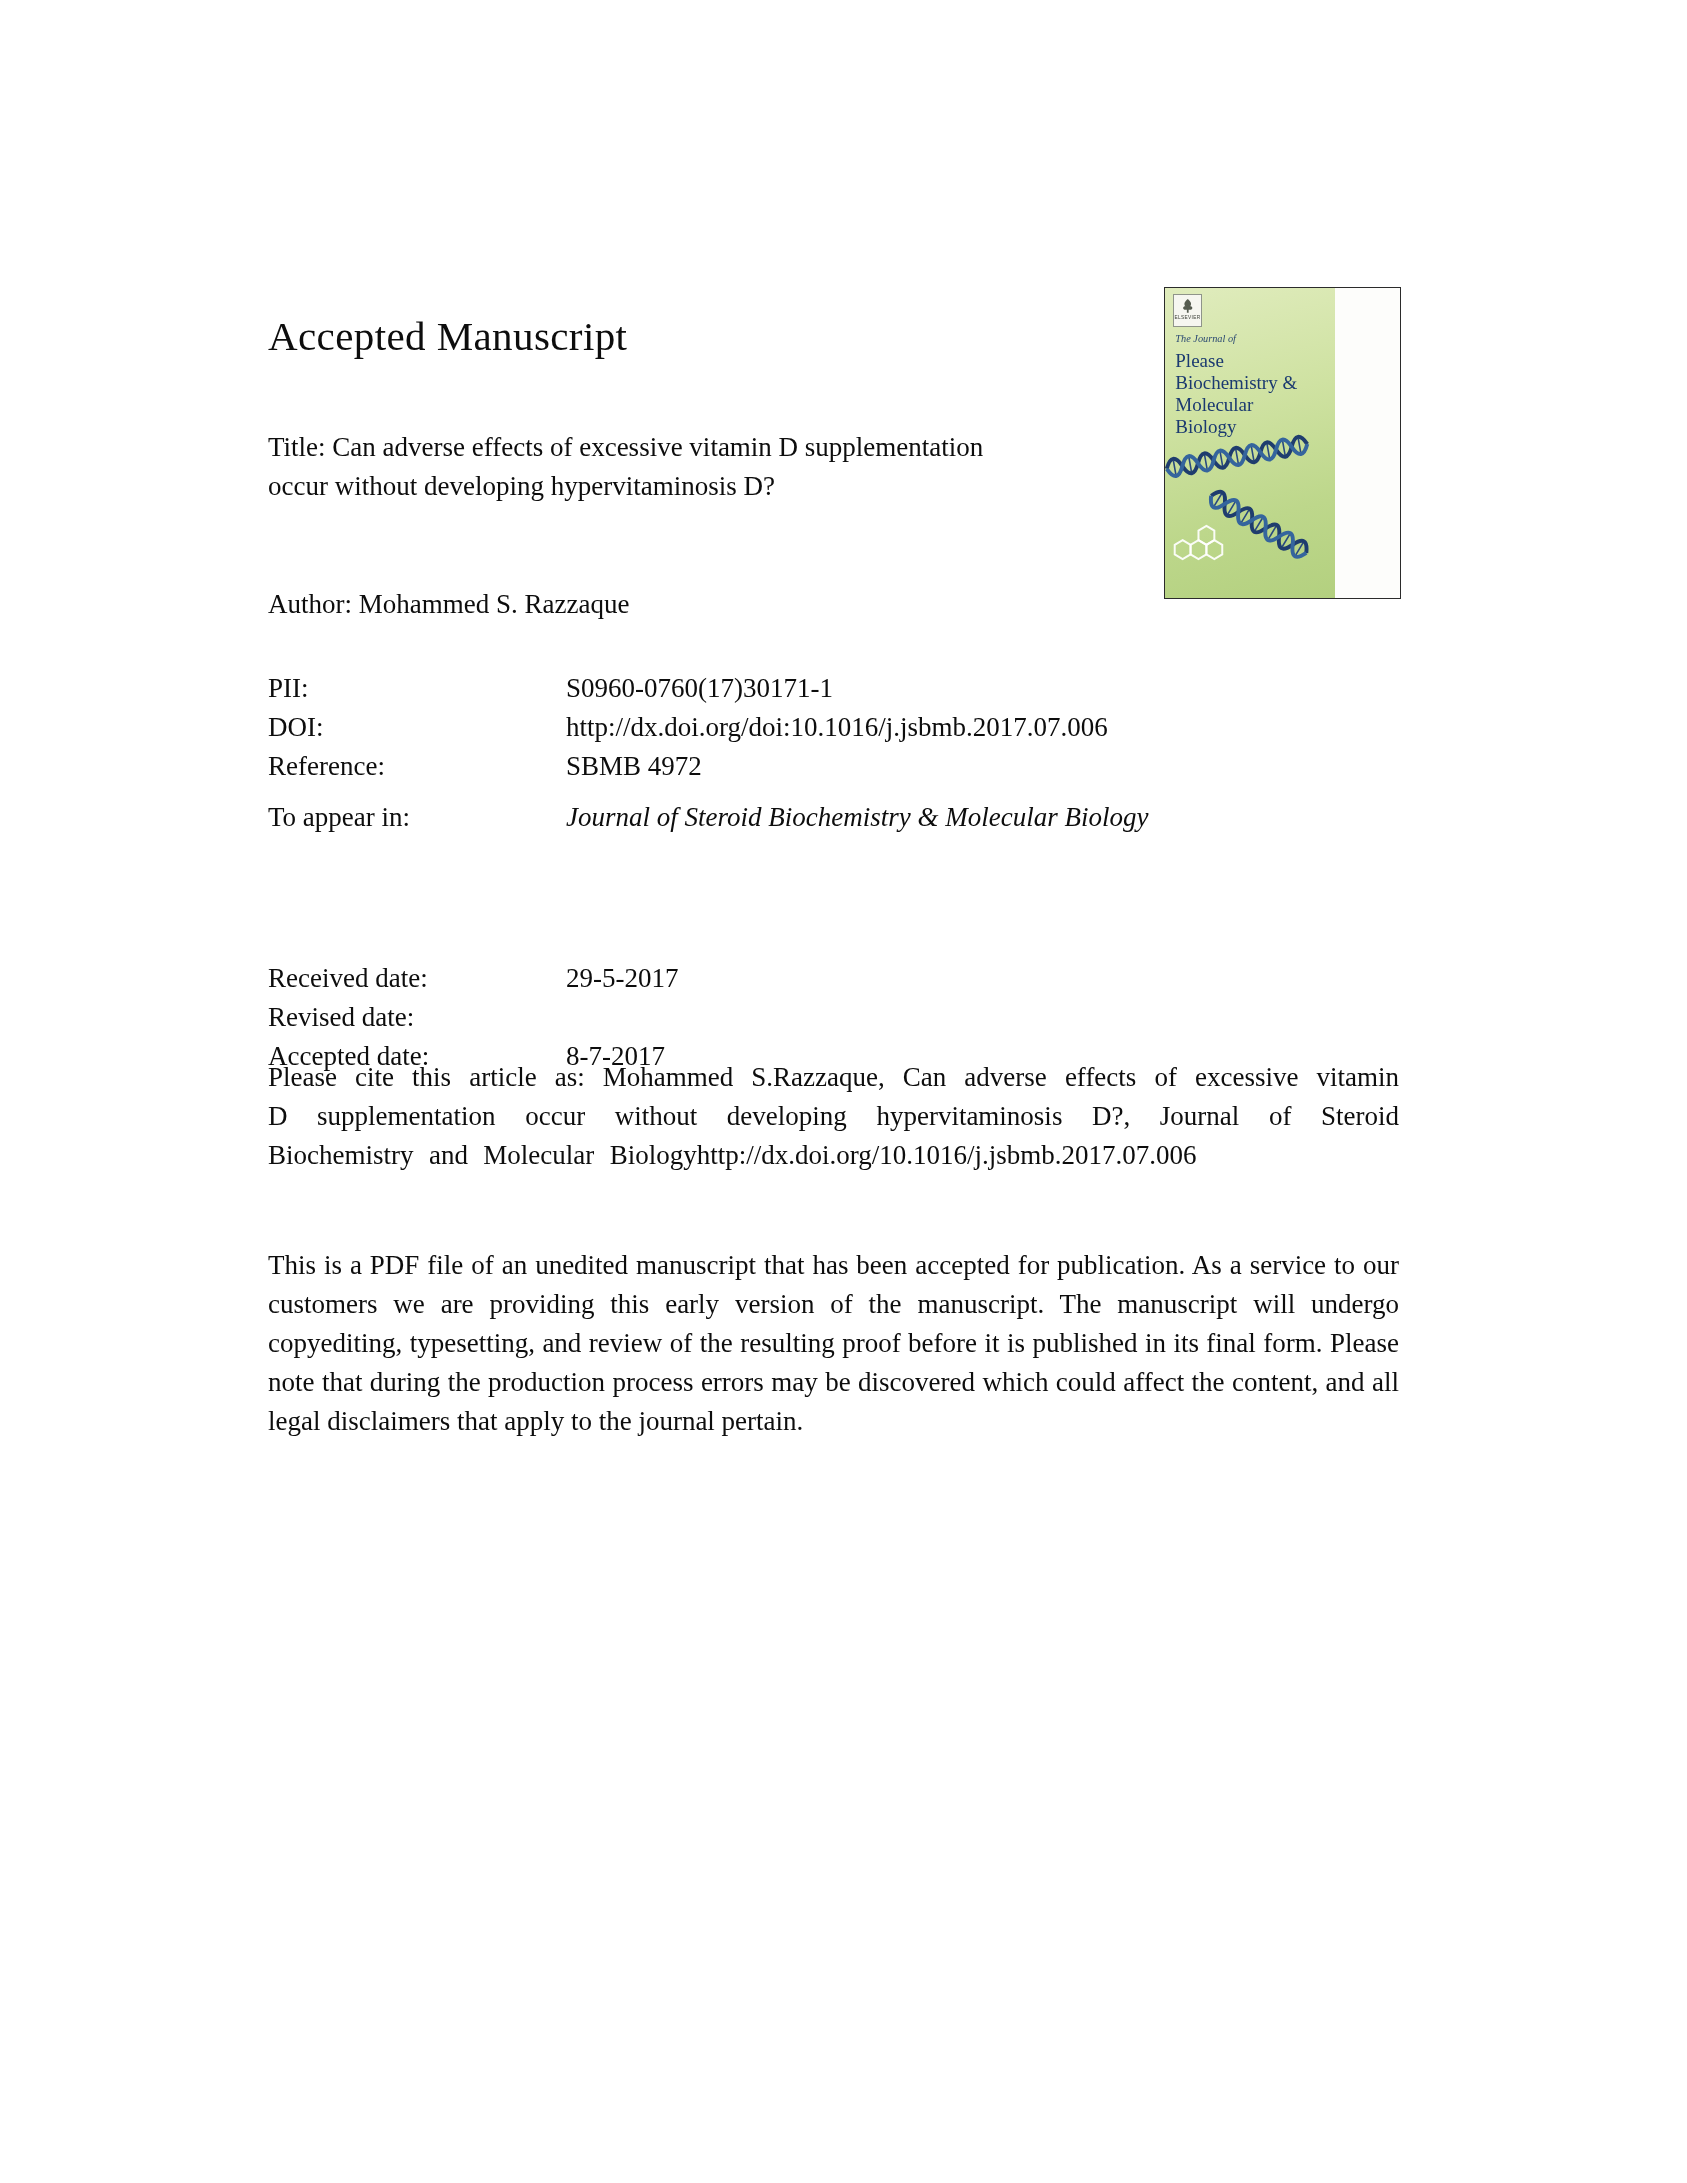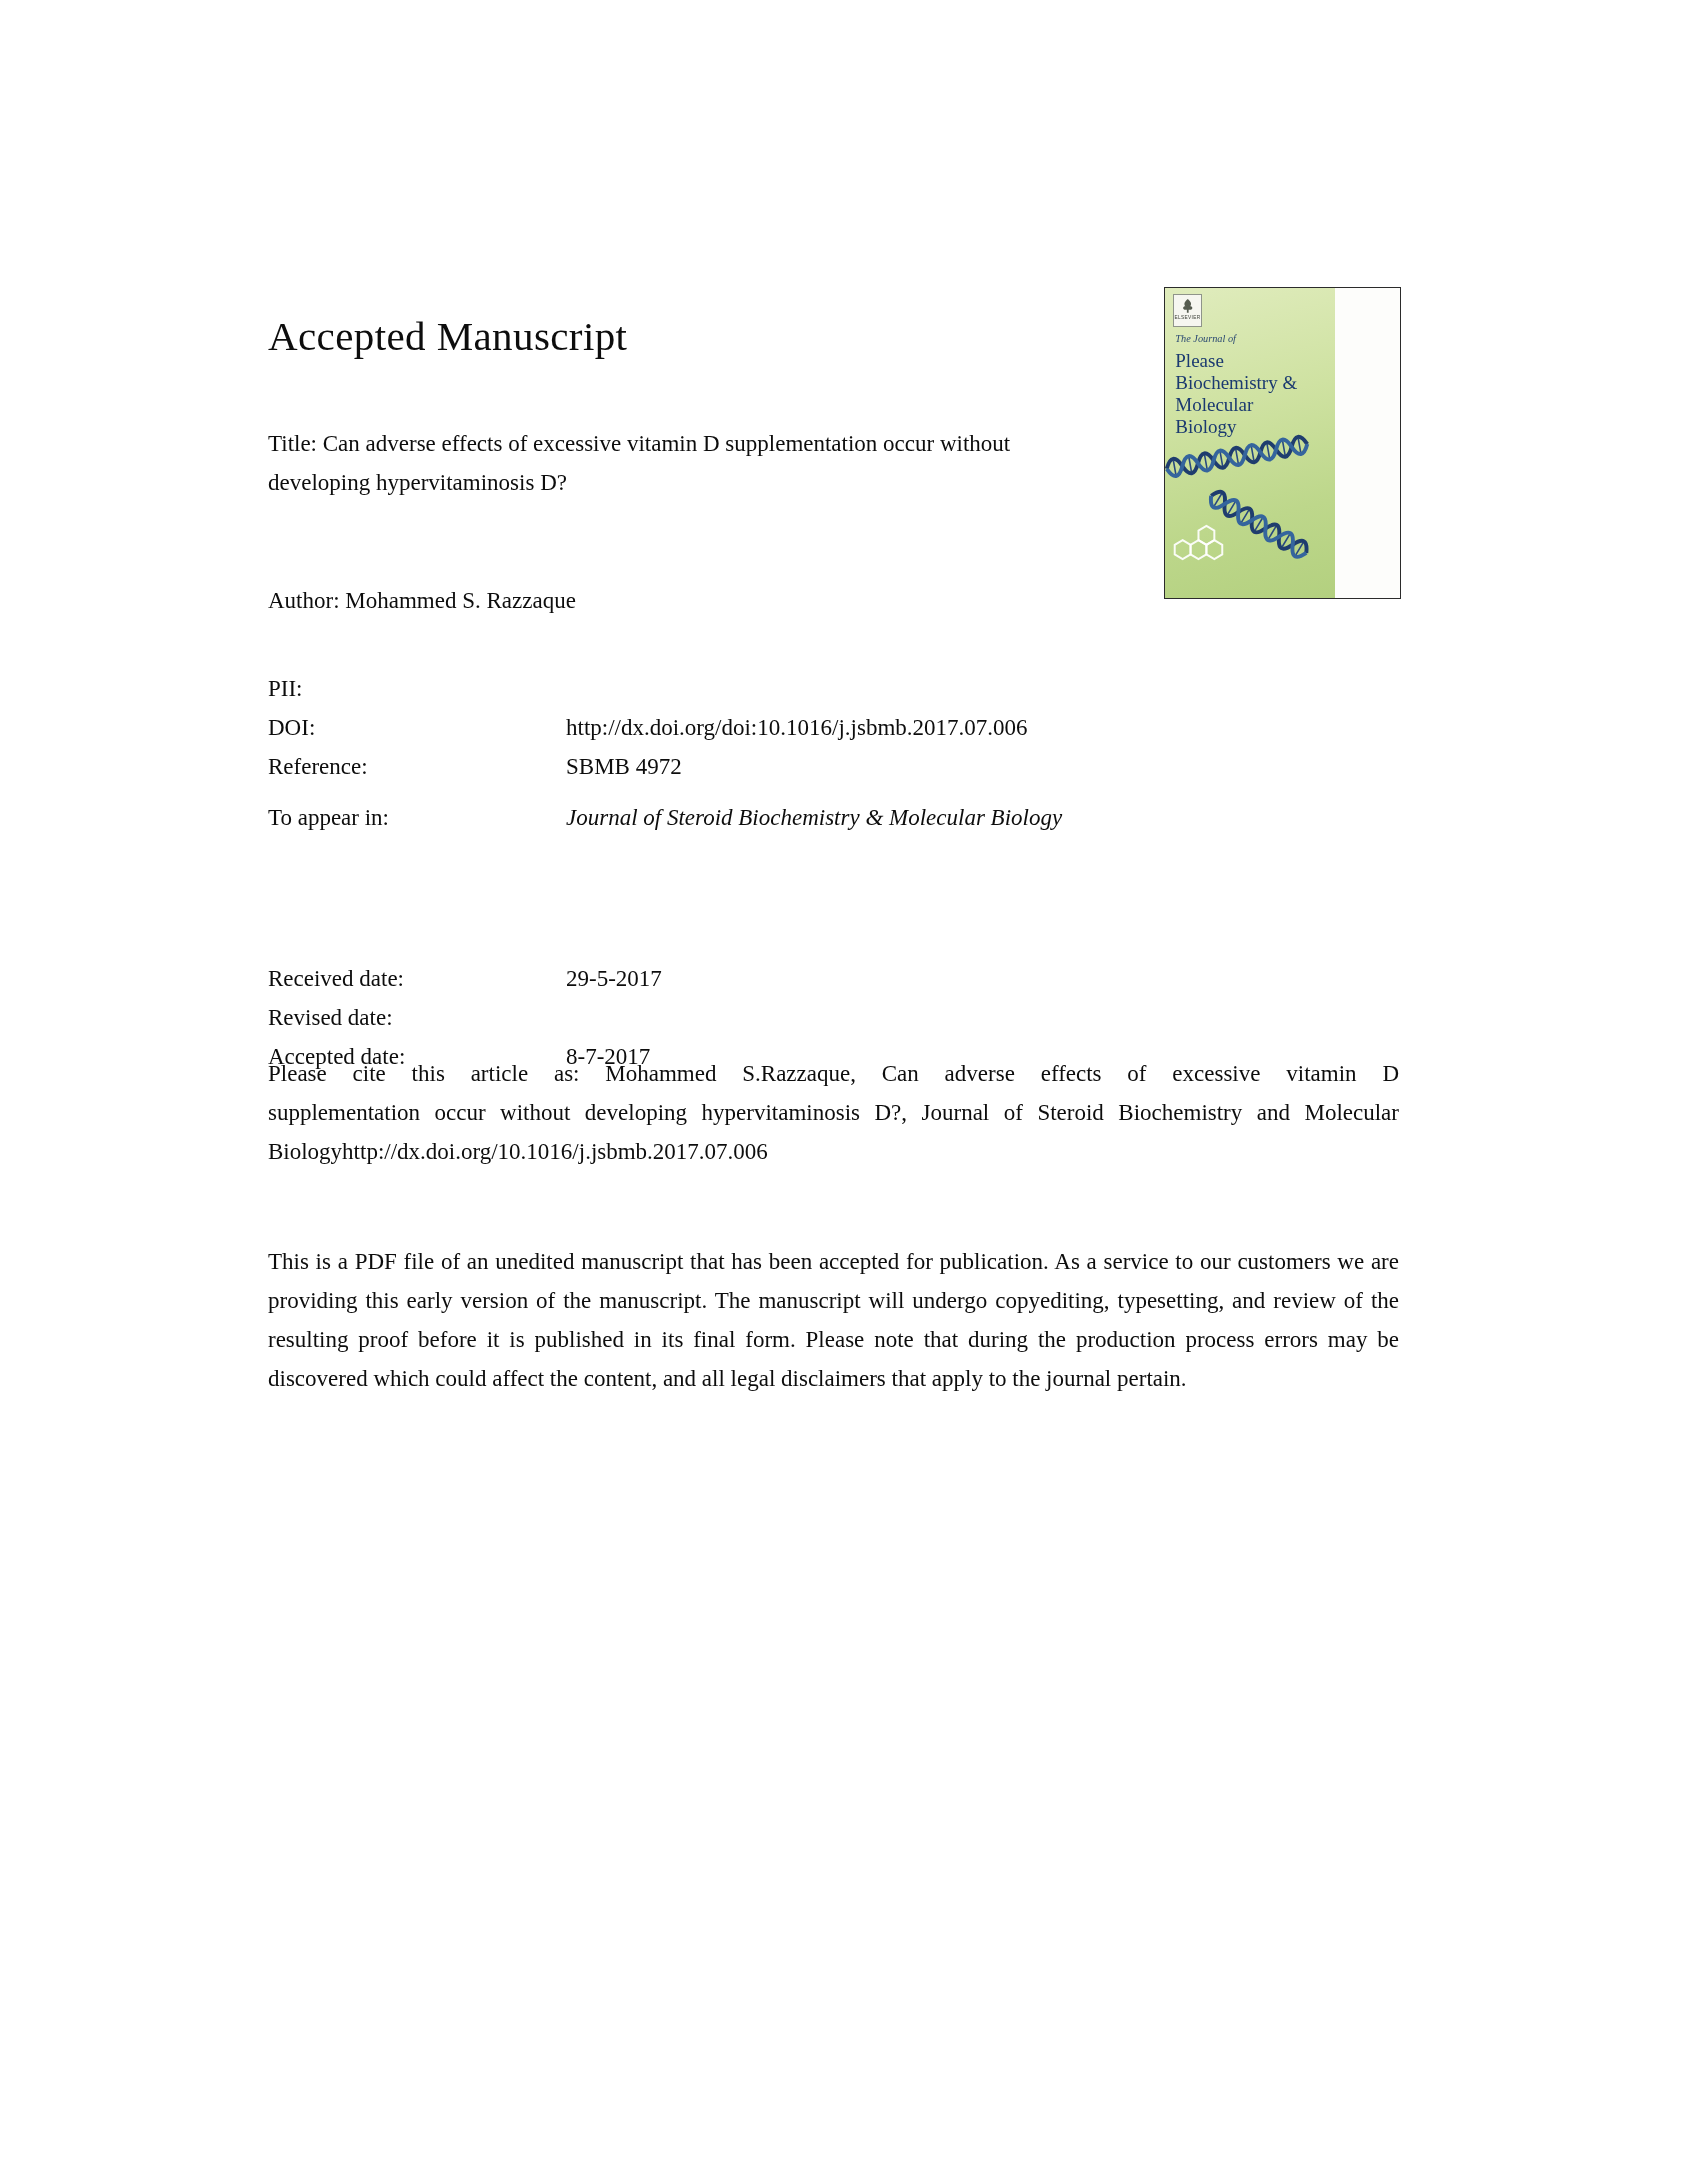--- a/index.html
+++ b/index.html
@@ -5,21 +5,21 @@
   html,body { margin:0; padding:0; background:#ffffff; }
   .page {
     position:relative; width:1687px; height:1910px; background:#ffffff;
     font-family:"Liberation Serif","DejaVu Serif",serif; color:#0d0d0d;
     overflow:hidden;
   }
   .heading {
     position:absolute; left:268px; top:287px;
     font-size:41px; font-weight:400; line-height:1.1; letter-spacing:0.4px;
   }
-  .block { position:absolute; left:268px; font-size:23px; line-height:39px; }
+  .block { position:absolute; left:268px; font-size:27px; line-height:39px; }
   .title-block { top:401px; width:782px; }
   .author-block { top:558px; }
   .meta-block { top:641px; width:1131px;margin-top:28px; }
   .appear-block { top:798px; width:1131px; }
   .dates-block { top:917px; width:1131px;margin-top:42px; }
   .cite-block { top:1031px; width:1131px; text-align:justify; word-spacing:8.7px; }
   .disclaimer-block { top:1219px; width:1131px; text-align:justify; }
   .row { display:flex; }
   .lbl { flex:0 0 298px; width:298px; }
   .val { flex:1 1 auto; }
@@ -100,20 +100,21 @@
     </div>
   </div>
 
   <p class="block title-block">Title: Can adverse effects of excessive vitamin D supplementation occur without developing hypervitaminosis D?</p>
 
   <p class="block author-block">Author: Mohammed S. Razzaque</p>
 
   <div class="block meta-block">
     <div class="row">
       <span class="lbl">PII:</span>
+      <span class="val">S0960-0760(17)30171-1</span>
     </div>
     <div class="row">
       <span class="lbl">DOI:</span>
       <span class="val">http://dx.doi.org/doi:10.1016/j.jsbmb.2017.07.006</span>
     </div>
     <div class="row">
       <span class="lbl">Reference:</span>
       <span class="val">SBMB 4972</span>
     </div>
   </div>

